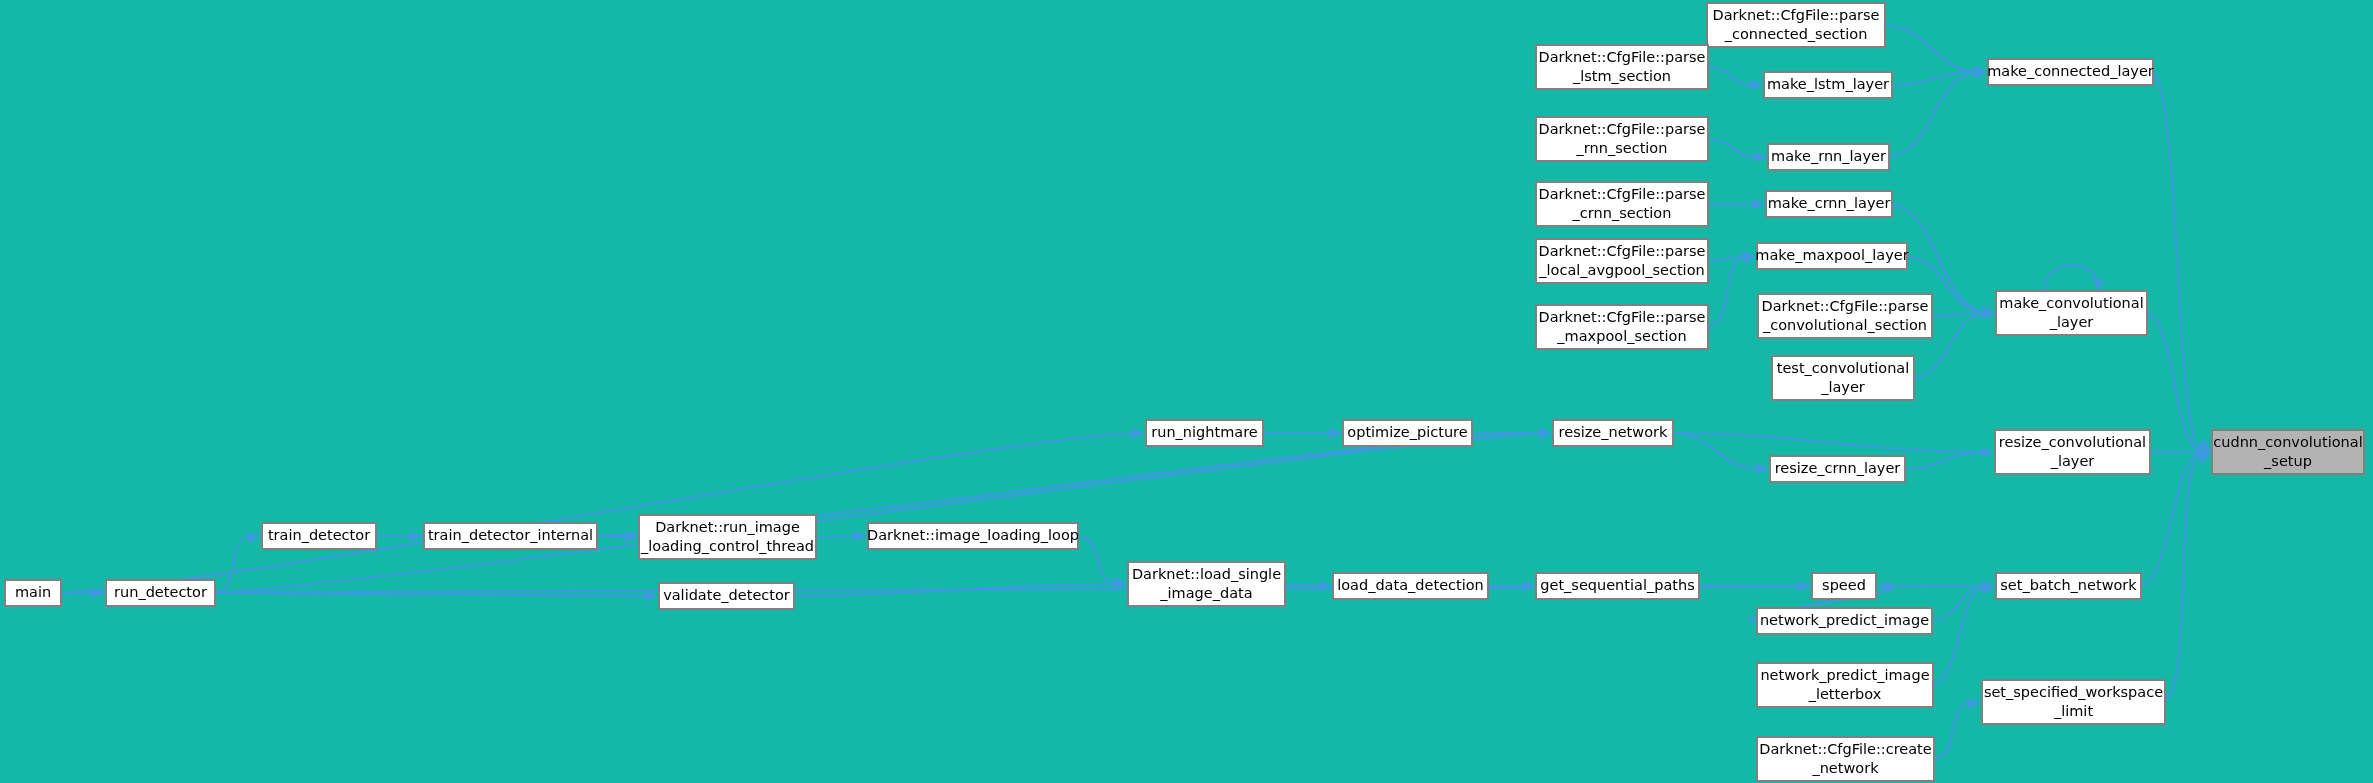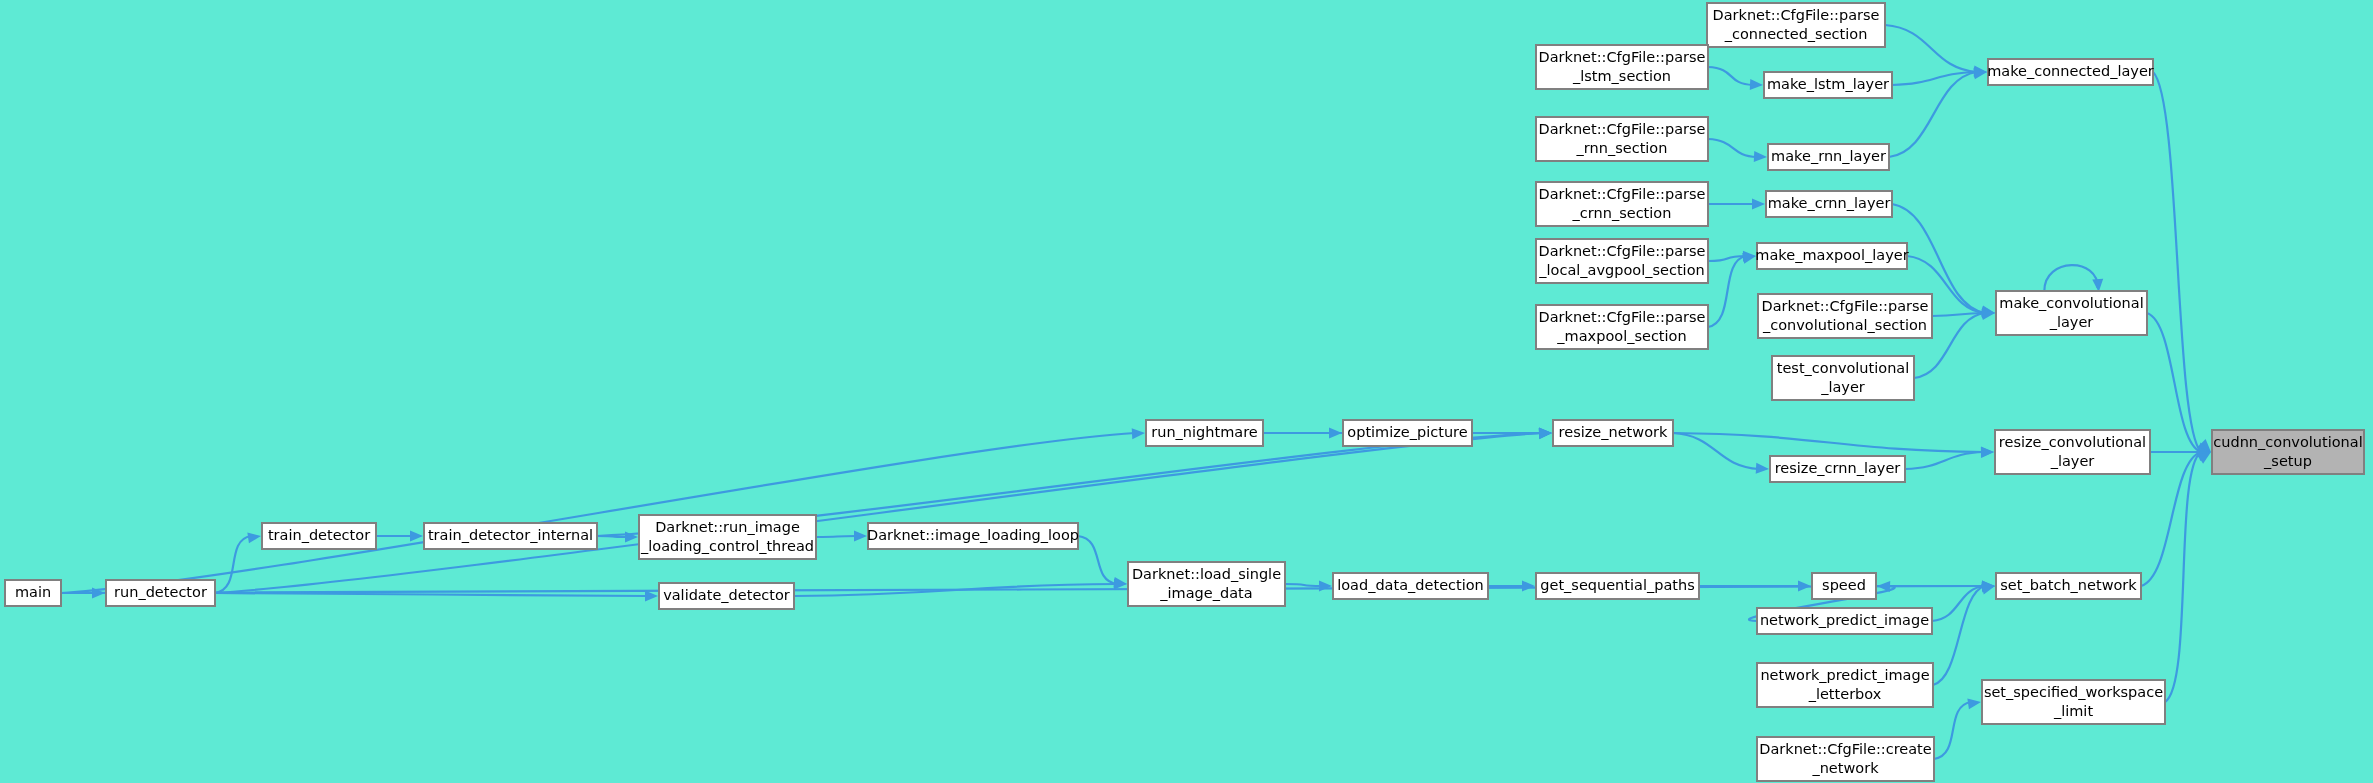--- a/index.html
+++ b/index.html
@@ -4,21 +4,21 @@
 <style>
   html, body {
     margin: 0;
     padding: 0;
     background: #000000;
   }
   #graph-root {
     position: relative;
     width: 2373px;
     height: 783px;
-    background: #5eead4;
+    background: #14b8a6;
     overflow: hidden;
     font-family: "DejaVu Sans", "Liberation Sans", sans-serif;
   }
   svg#callgraph {
     position: absolute;
     top: 0; left: 0;
     width: 2373px;
     height: 783px;
     display: block;
   }

